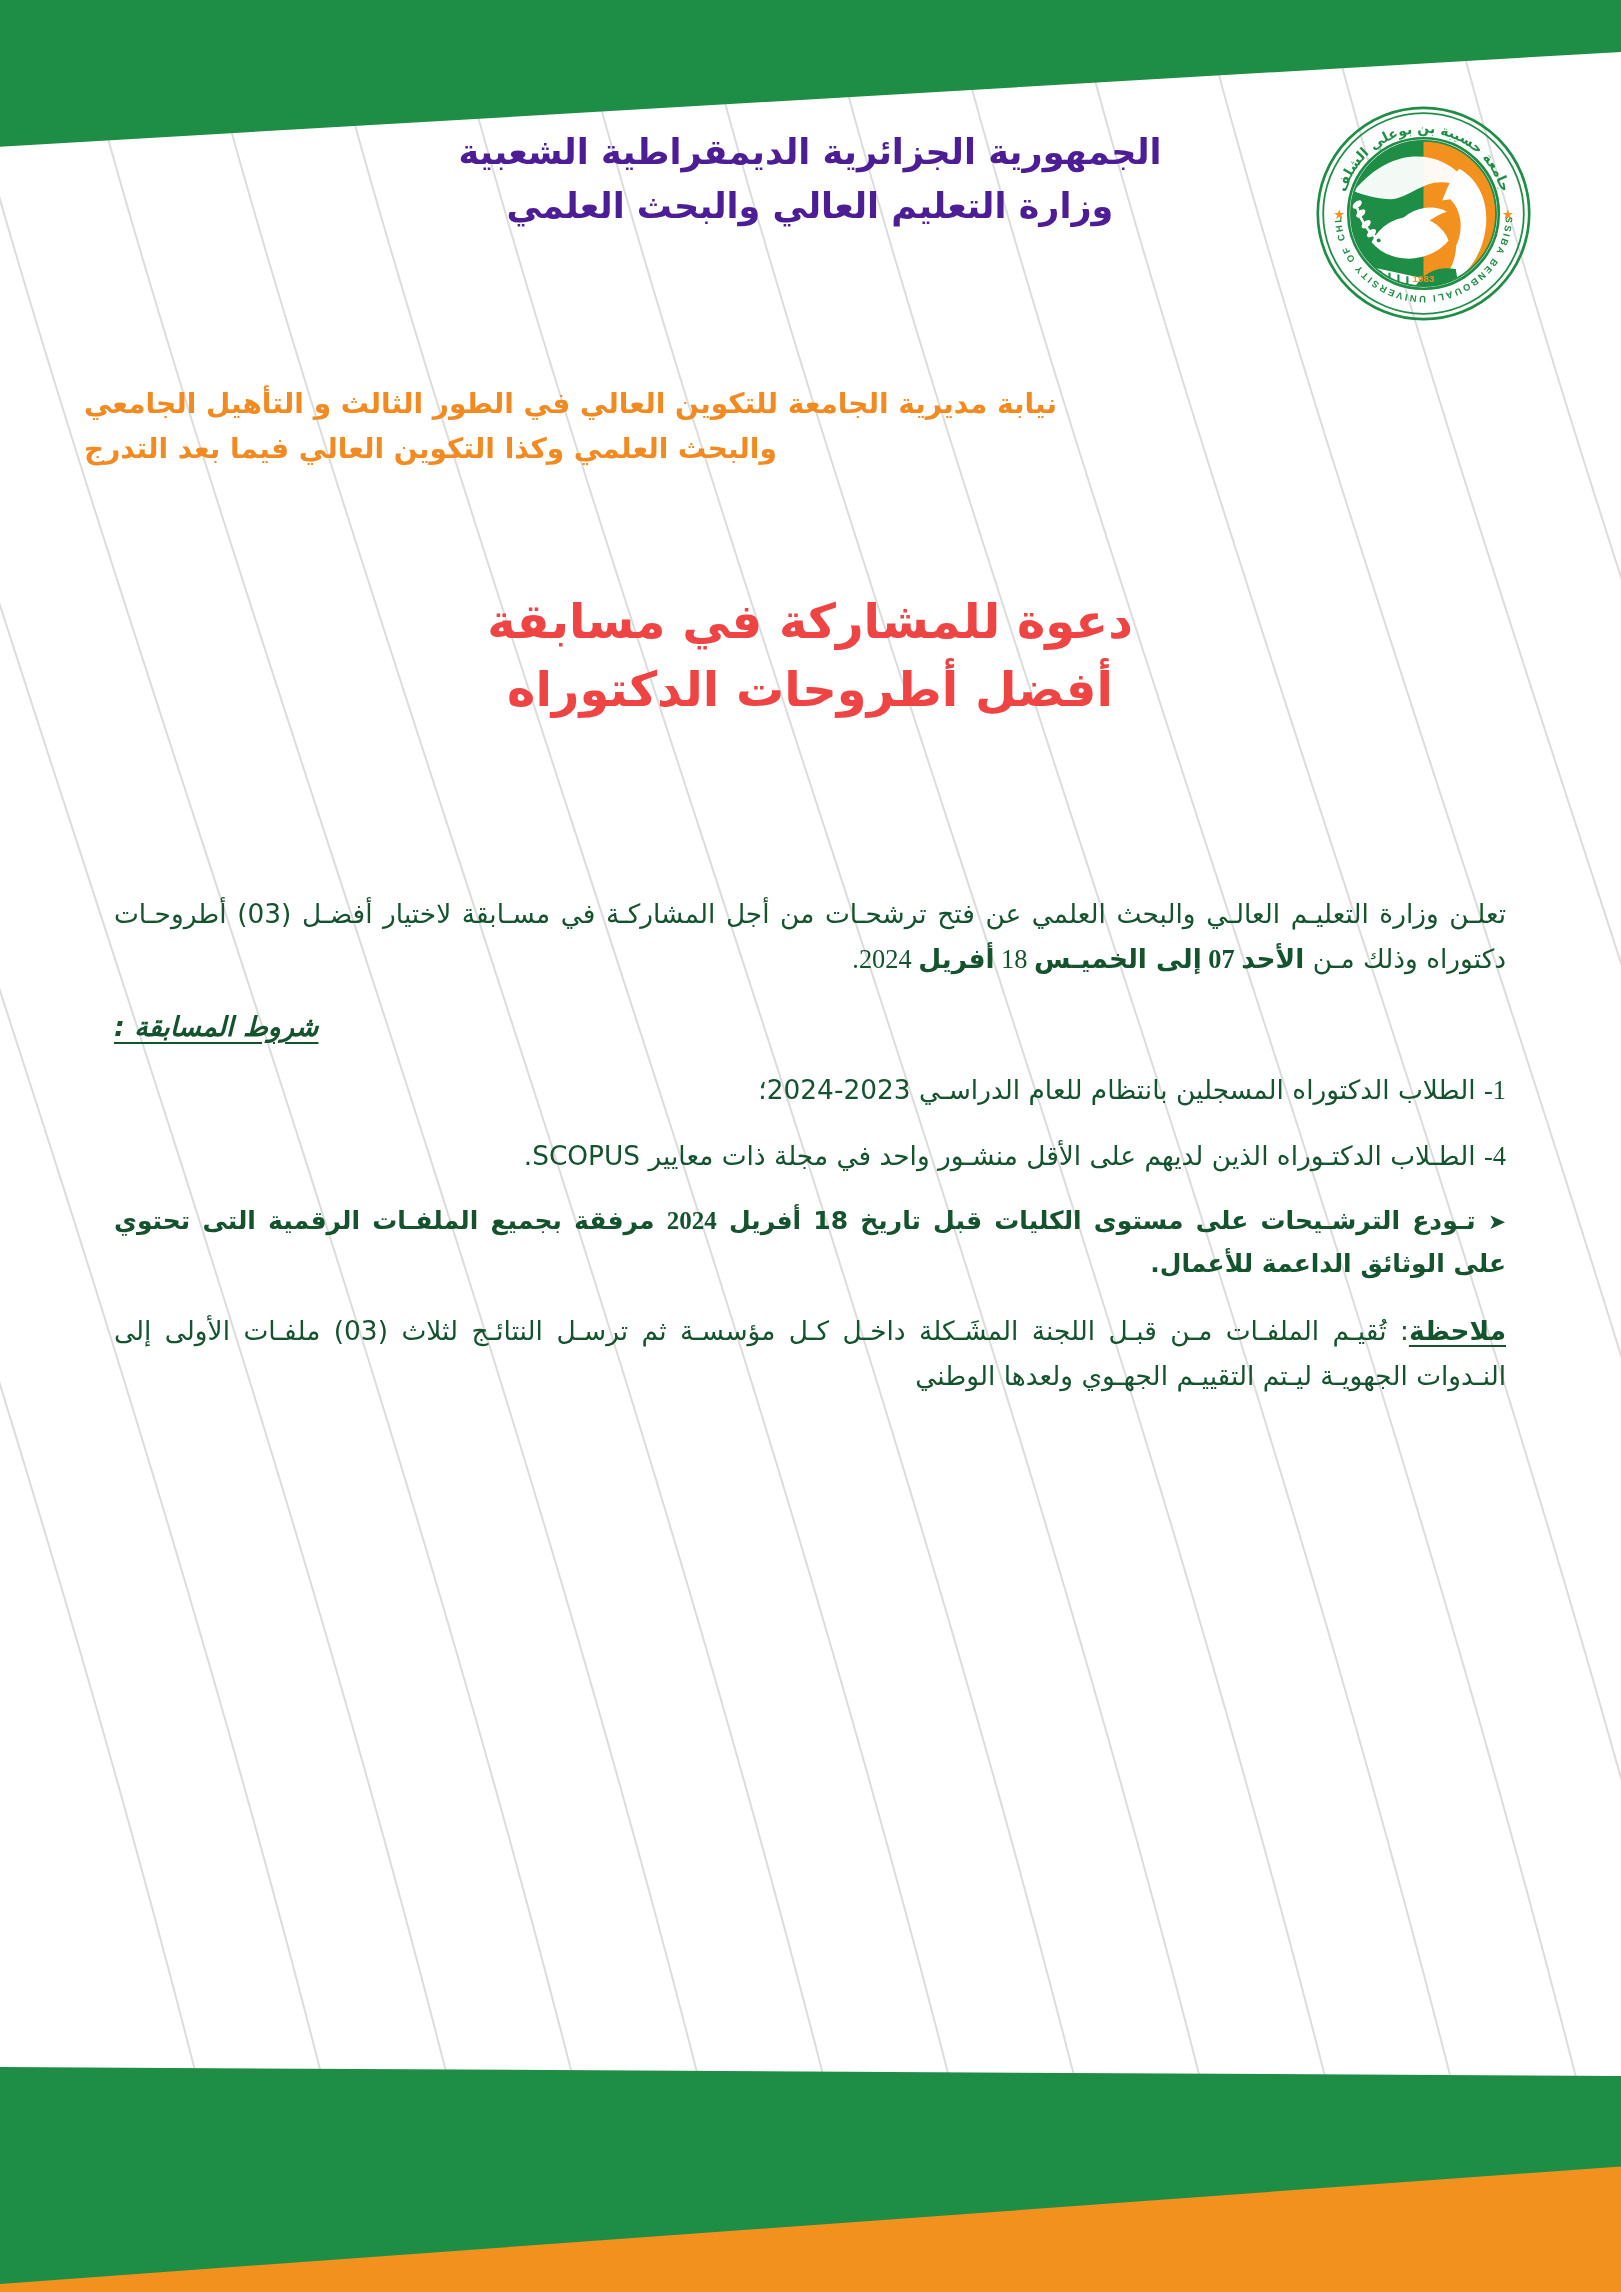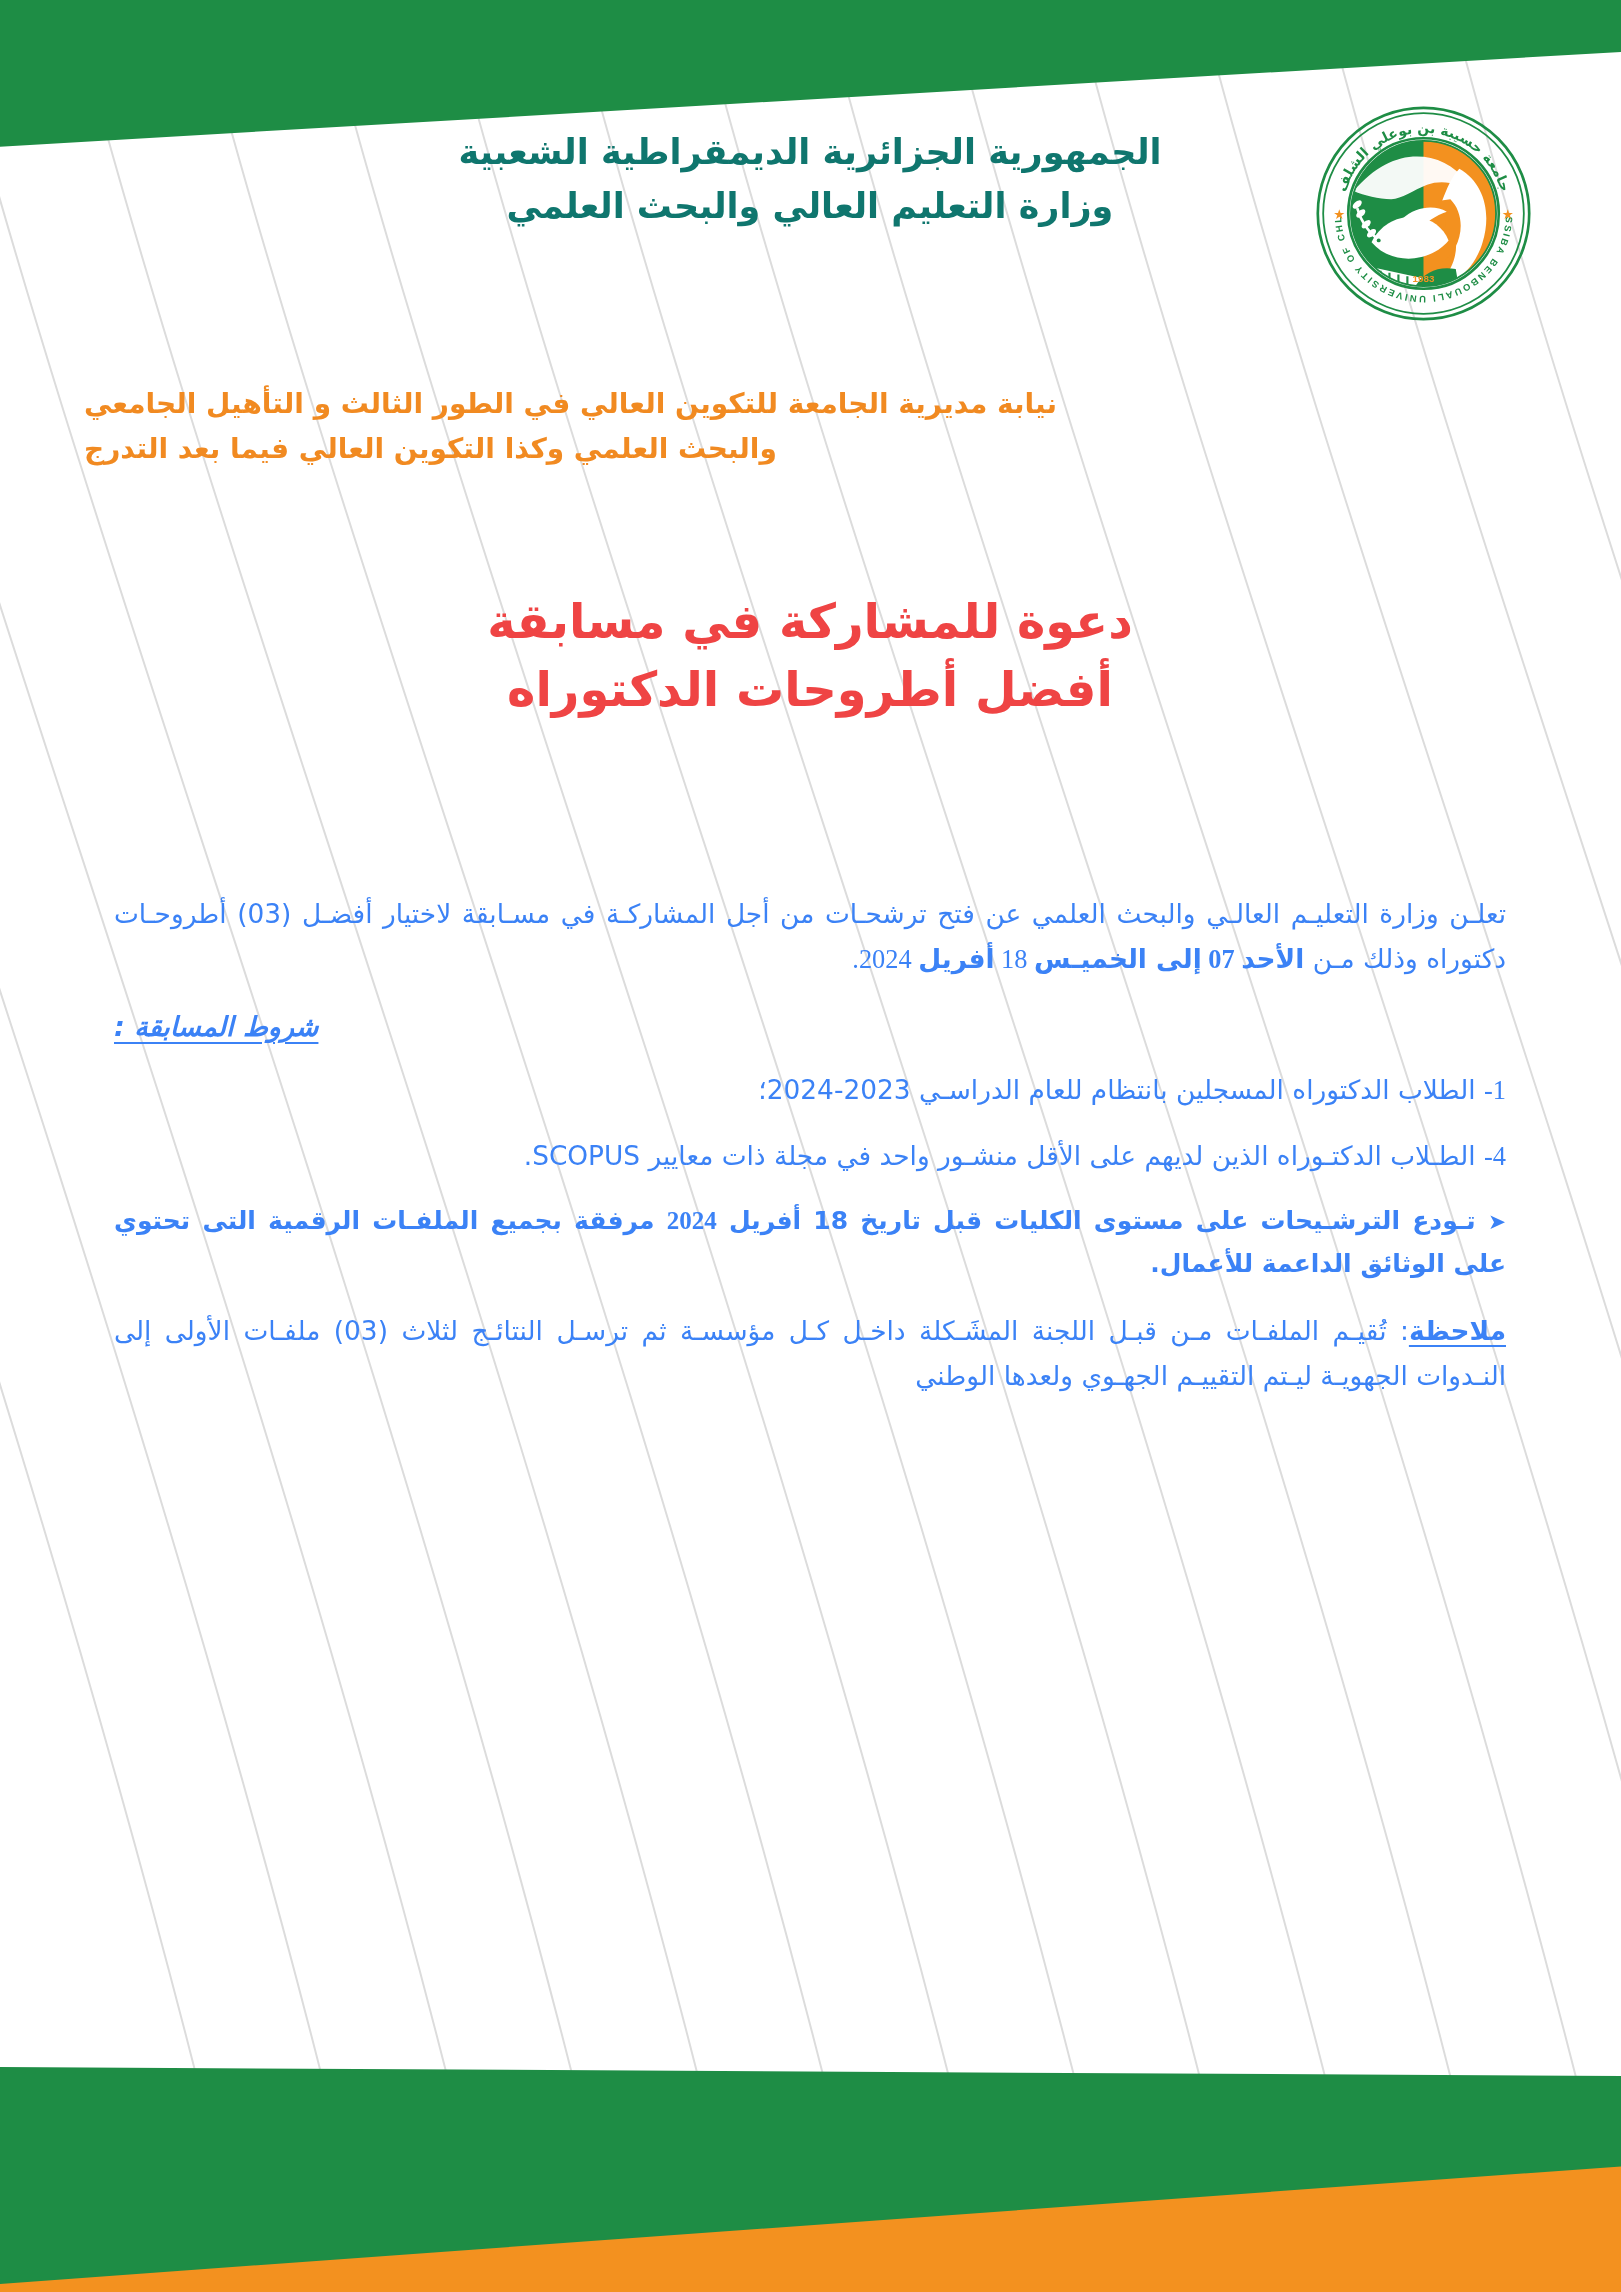--- a/index.html
+++ b/index.html
@@ -75,21 +75,21 @@
   
   .header-block {
     position: absolute;
     top: 125px;
     right: 0;
     left: 0;
     text-align: center;
     z-index: 5;
   }
   .hdr-line {
-    color: #0f766e;
+    color: #4c1d95;
     font-weight: bold;
     font-size: 35px;
     line-height: 1.55;
     letter-spacing: 0px;
     white-space: nowrap;
   }
 
   
   .subhdr-block {
     position: absolute;
@@ -124,21 +124,21 @@
     white-space: nowrap;
   }
 
   
   .body-block {
     position: absolute;
     top: 891px;
     right: 115px;
     left: 115px;
     z-index: 5;
-    color: #3b82f6;
+    color: #14532d;
     font-size: 26.4px;
     line-height: 1.72;
     text-align: justify;
     text-align-last: right;
   }
   .para {
     margin: 0 0 14.3px 0;
     text-align: justify;
     text-align-last: right;
   }

